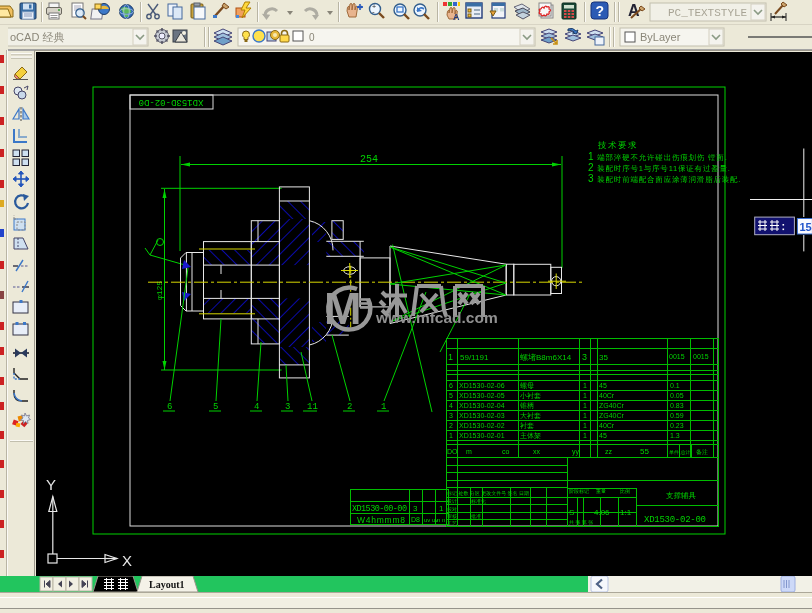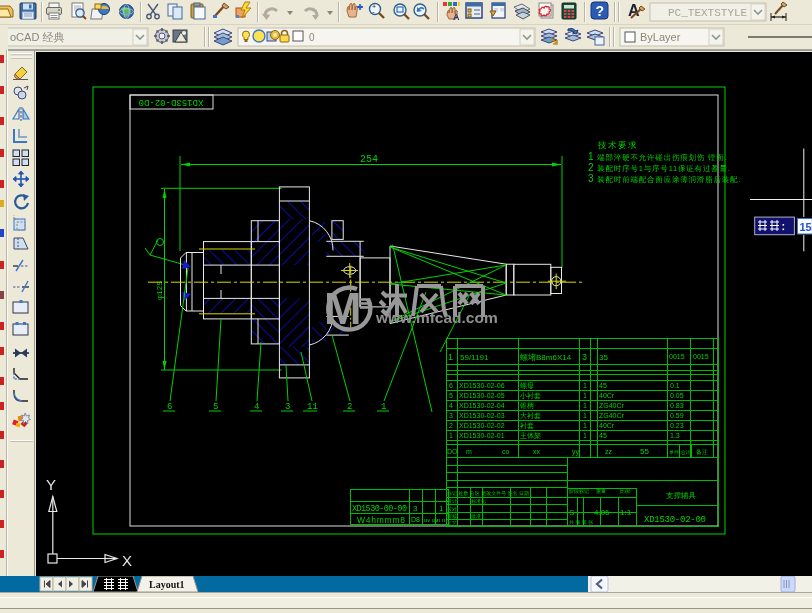--- a/index.html
+++ b/index.html
@@ -796,21 +796,21 @@
           <line x1="736" y1="168" x2="736" y2="179"></line>
         <line x1="741" y1="168" x2="741" y2="179"></line>
       </g>
       <rect x="746.5" y="172" width="1.6" height="1.6" fill="#fff"></rect>
       <rect x="746.5" y="176.5" width="1.6" height="1.6" fill="#fff"></rect>
       <rect x="761.4" y="166.5" width="15" height="15.5" fill="#fafaff" stroke="#3a6ed0"></rect>
       <text x="763.5" y="179" font-size="11" font-weight="bold" fill="#2255cc">15</text>
     </g>
   </svg>
 
-  <div class="abs" id="tabrow" style="left:0;top:576px;width:752px;height:16px;background:#0369a1;">
+  <div class="abs" id="tabrow" style="left:0;top:576px;width:752px;height:16px;background:#22c55e;">
   <svg width="812" height="16" viewBox="0 0 812 16" style="position:absolute">
 
     <g>
       <rect x="40" y="1" width="13" height="14" fill="#f1efe2" stroke="#b9b5a4"></rect>
       <path d="M44.5,4.5 v7 M50,4.5 v7 l-4,-3.5 Z" stroke="#445" fill="#445"></path>
       <rect x="53" y="1" width="13" height="14" fill="#f1efe2" stroke="#b9b5a4"></rect>
       <path d="M62,4.5 v7 l-4,-3.5 Z" fill="#445"></path>
       <rect x="66" y="1" width="13" height="14" fill="#f1efe2" stroke="#b9b5a4"></rect>
       <path d="M69,4.5 v7 l4,-3.5 Z" fill="#445"></path>
       <rect x="79" y="1" width="13" height="14" fill="#f1efe2" stroke="#b9b5a4"></rect>

